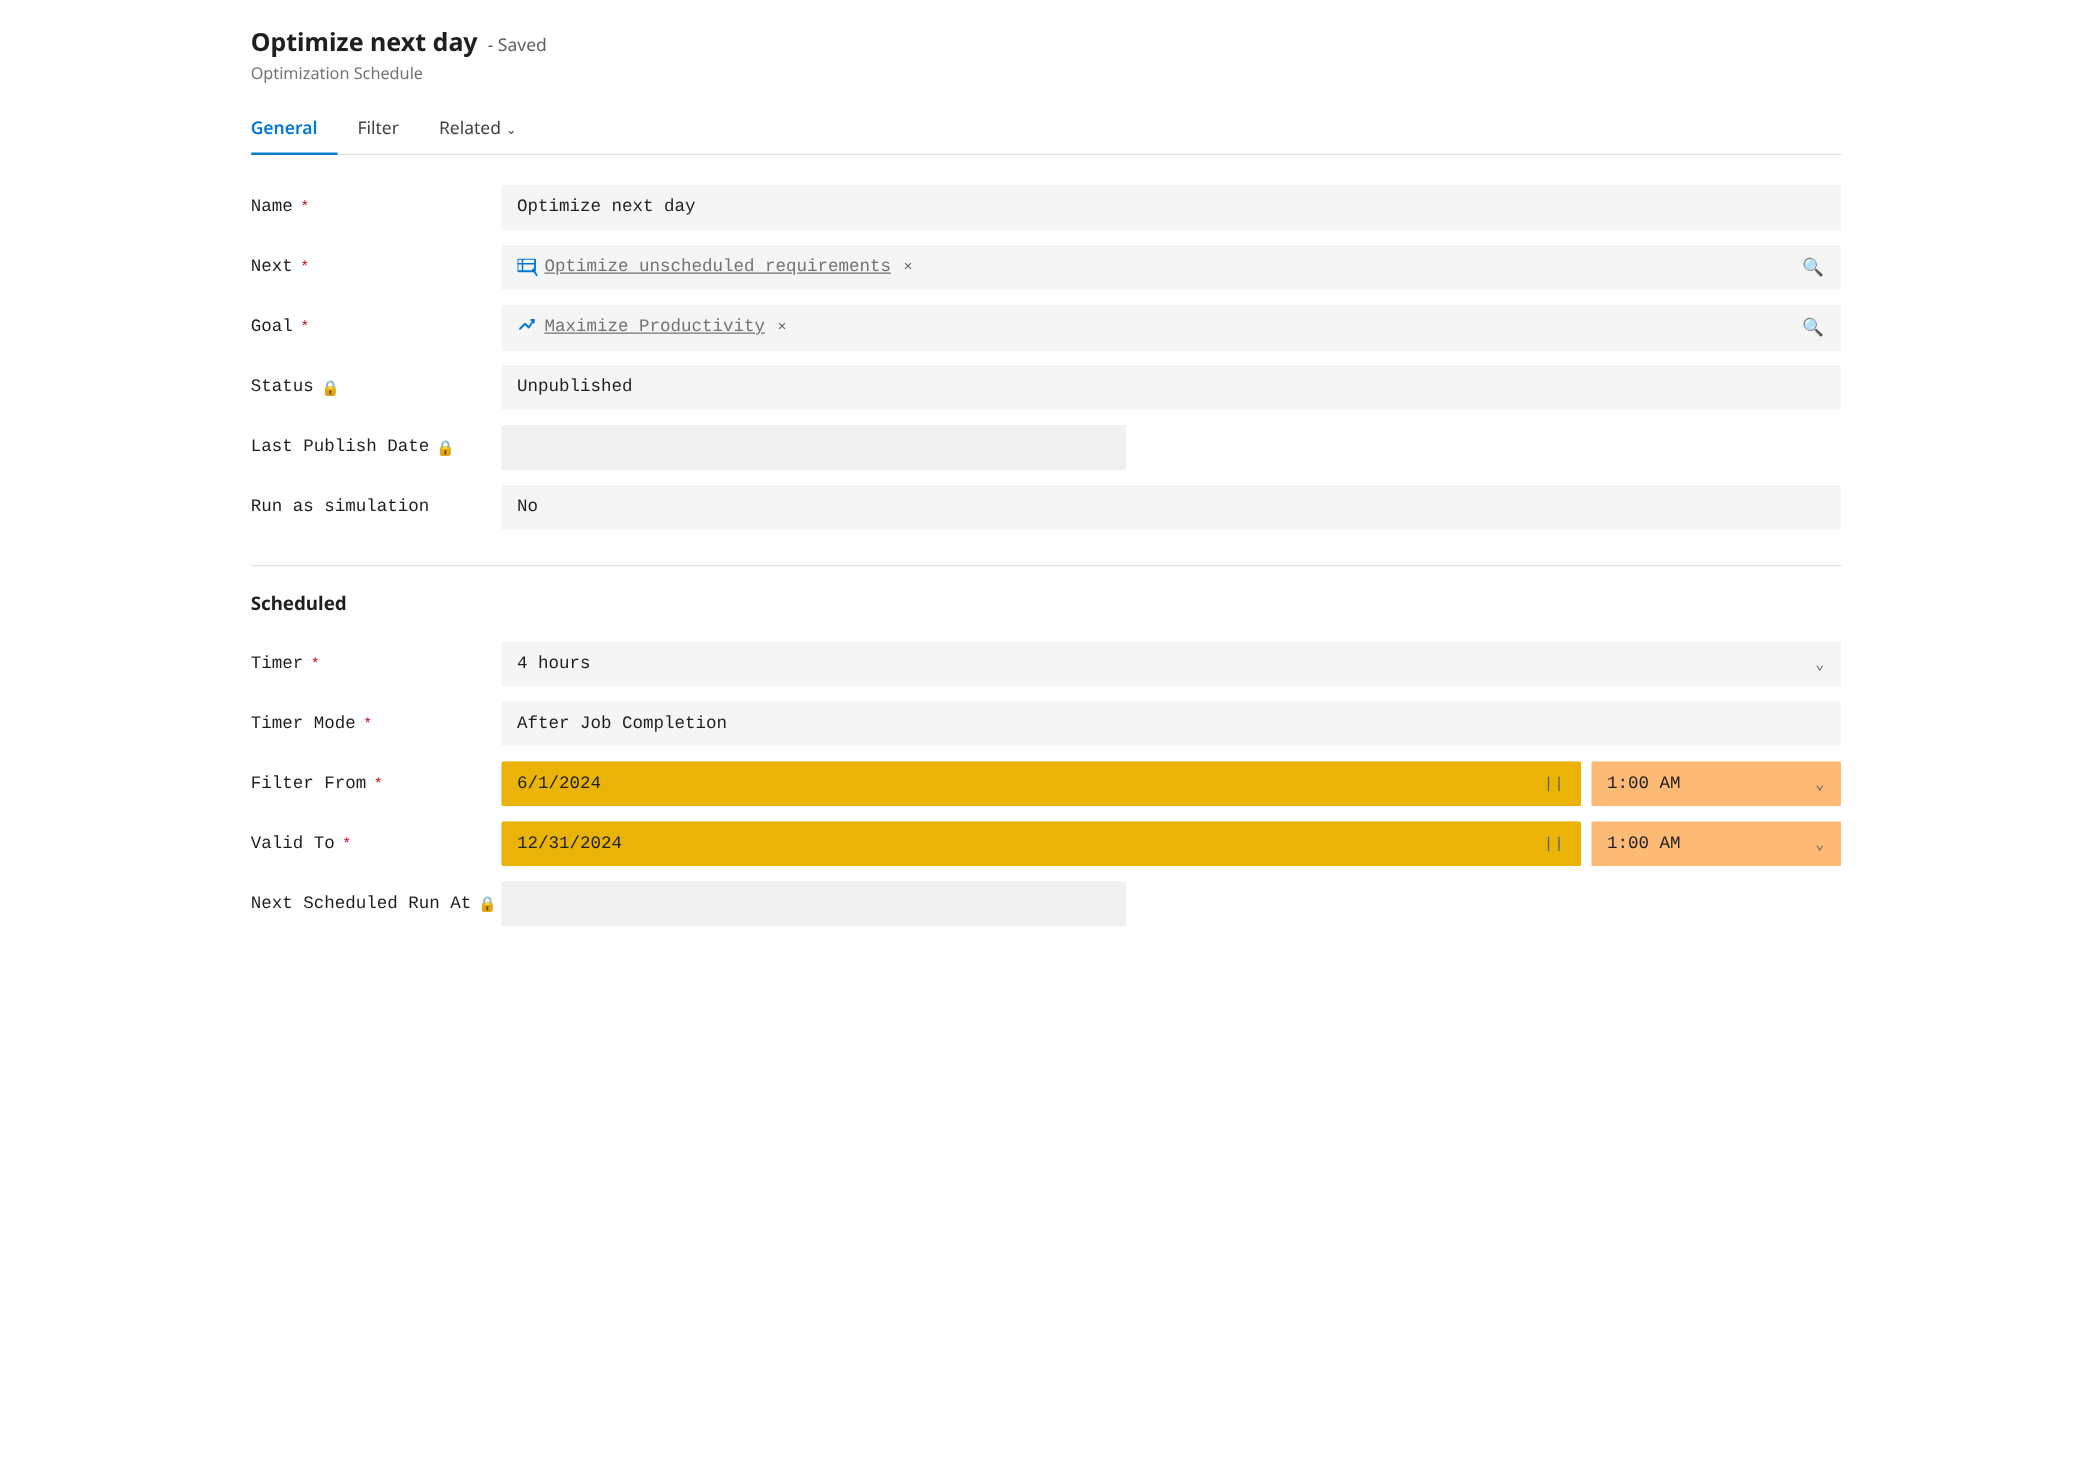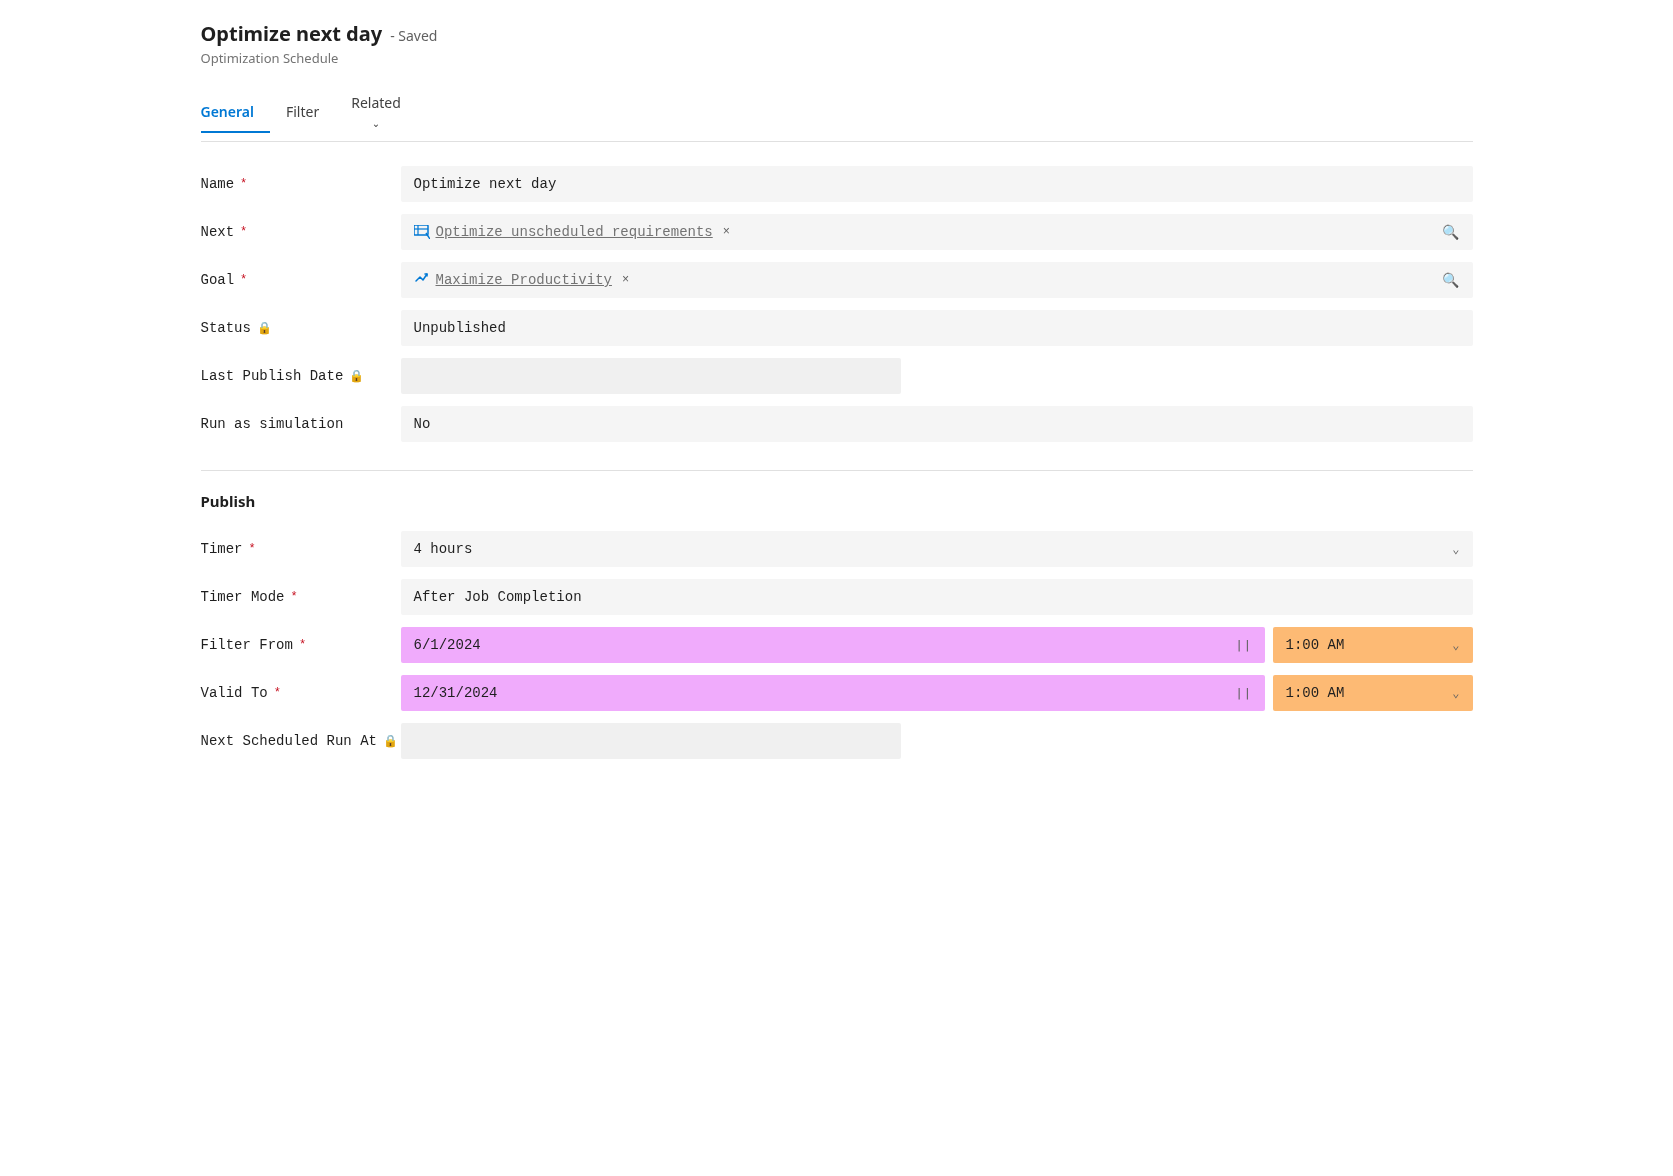--- a/index.html
+++ b/index.html
@@ -64,21 +64,20 @@
       border-bottom: 2px solid #0078d4;
       font-weight: 600;
     }
     .tab:first-child {
       padding-left: 0;
     }
     .tab-related {
       display: flex;
       align-items: center;
       gap: 4px;
-      flex-direction: column;
     }
     .chevron-icon {
       font-size: 10px;
       color: #424242;
     }
 
     
     .section {
       padding: 20px 0;
       border-bottom: 1px solid #e0e0e0;
@@ -180,21 +179,21 @@
 
     
     .date-time-row {
       display: flex;
       align-items: center;
       gap: 8px;
       flex: 1;
     }
     .date-field {
       flex: 1;
-      background: #f0abfc;
+      background: #eab308;
       border: 1px solid transparent;
       border-radius: 2px;
       padding: 8px 12px;
       font-size: 14px;
       color: #1f1f1f;
       min-height: 36px;
       display: flex;
       align-items: center;
       justify-content: space-between;
     }
@@ -329,21 +328,21 @@
       <div class="form-label">
         <span>Run as simulation</span>
       </div>
       <div class="form-field">
         <span>No</span>
       </div>
     </div>
   </div>
 
   <div class="section">
-    <div class="section-title">Publish</div>
+    <div class="section-title">Scheduled</div>
 
     <div class="form-row">
       <div class="form-label">
         <span>Timer</span>
         <span class="required-star">*</span>
       </div>
       <div class="form-field dropdown">
         <span>4 hours</span>
         <span class="dropdown-arrow">⌄</span>
       </div>

